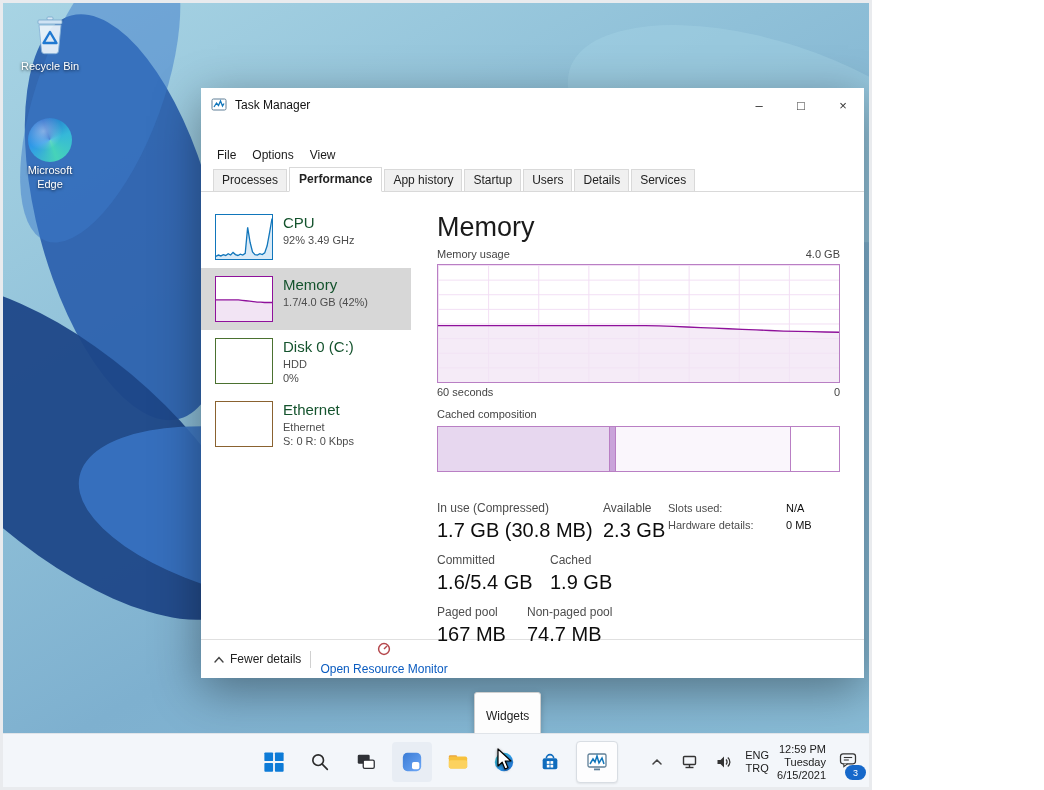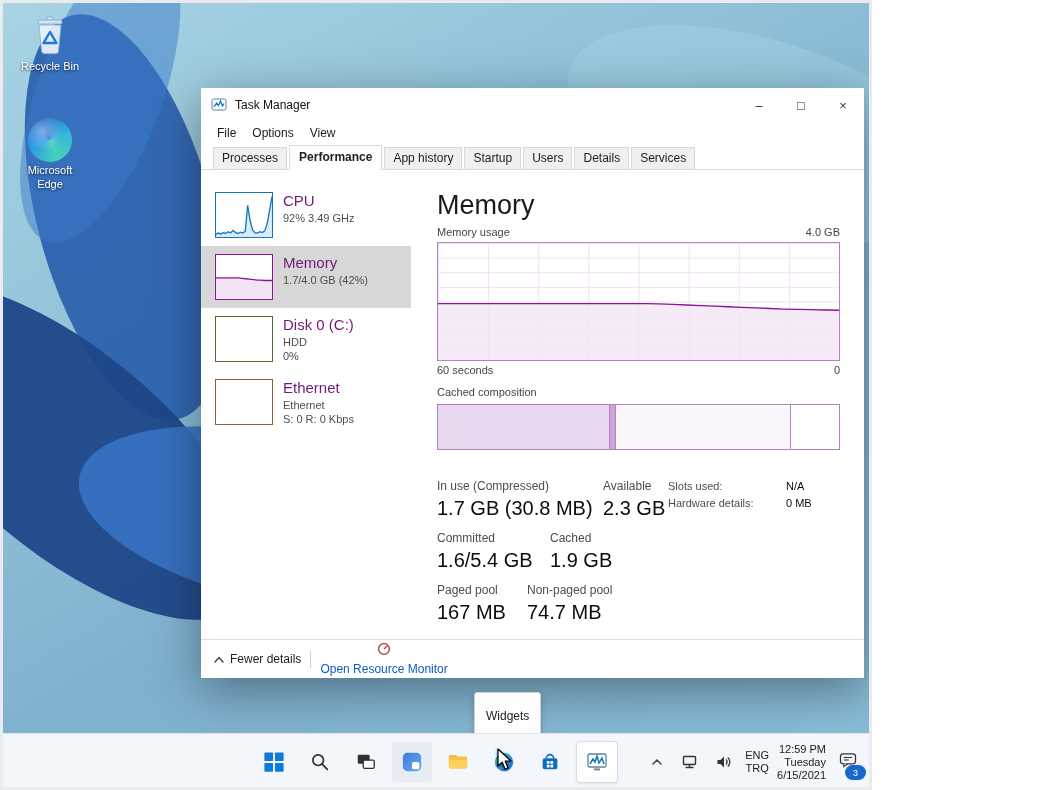--- a/index.html
+++ b/index.html
@@ -16,37 +16,37 @@
                conic-gradient(from 160deg,#46d3b9,#2f9ae8,#1b63c9,#35b8d9,#46d3b9);}
 
   
   .window{position:absolute;left:201px;top:88px;width:663px;height:590px;background:#fff;z-index:5;
     box-shadow:0 12px 45px rgba(0,0,0,.38);display:flex;flex-direction:column;font-size:12px;color:#1a1a1a;}
   .titlebar{height:34px;display:flex;align-items:center;padding-left:10px;flex:0 0 auto;}
   .titlebar .app-icon{margin-right:8px;display:flex;}
   .titlebar .title{font-size:12px;color:#111;}
   .titlebar .spacer{flex:1;}
   .cap-btn{width:42px;height:34px;display:flex;align-items:center;justify-content:center;font-size:13px;color:#333;cursor:pointer;}
-  .menubar{height:22px;display:flex;align-items:center;padding-left:8px;flex:0 0 auto;}
+  .menubar{height:22px;display:flex;align-items:center;padding-left:8px;flex:0 0 auto;margin-top:22px;}
   .menu-item{padding:2px 8px;cursor:pointer;color:#1a1a1a;}
   .tabstrip{display:flex;align-items:flex-end;height:25px;border-bottom:1px solid #d9d9d9;padding-left:10px;flex:0 0 auto;}
   .tab{padding:3px 8px 4px;border:1px solid #d9d9d9;border-bottom:none;background:#f0f0f0;margin-left:2px;cursor:pointer;color:#222;}
   .tab.active{background:#fff;font-weight:700;margin-bottom:-1px;padding:4px 9px 5px;border-bottom:1px solid #fff;}
 
   .win-body{flex:1;display:flex;min-height:0;}
   .sidebar{width:210px;padding-top:14px;flex:0 0 auto;}
   .side-item{display:flex;gap:10px;padding:8px 6px 8px 14px;cursor:pointer;align-items:flex-start;}
   .side-item.selected{background:#d7d7d7;}
   .mini-graph{width:56px;height:44px;background:#fff;border:1px solid #888;flex:0 0 auto;}
   .mini-graph svg{width:100%;height:100%;display:block;}
   .mini-cpu{border-color:var(--cpu-accent);}
   .mini-mem{border-color:var(--mem-accent);}
   .mini-disk{border-color:var(--disk-accent);}
   .mini-eth{border-color:var(--eth-accent);}
-  .side-title{font-size:15px;color:#701a75;line-height:1.25;}
+  .side-title{font-size:15px;color:#14532d;line-height:1.25;}
   .side-line{font-size:11px;color:#4d4d4d;line-height:1.3;}
 
   .main{flex:1;padding:0 24px 0 26px;min-width:0;}
   .main-title{font-size:27px;font-weight:300;color:#1a1a1a;margin-top:18px;line-height:34px;}
   .caption-row{display:flex;justify-content:space-between;font-size:11px;color:#444;margin-top:4px;}
   .graph-box{position:relative;height:117px;margin-top:4px;border:1px solid var(--mem-border);
     background-image:linear-gradient(to right,var(--mem-grid) 1px,transparent 1px),
                      linear-gradient(to bottom,var(--mem-grid) 1px,transparent 1px);
     background-size:12.5% 100%,100% 12.5%;}
   .graph-box svg{position:absolute;inset:0;width:100%;height:100%;}

